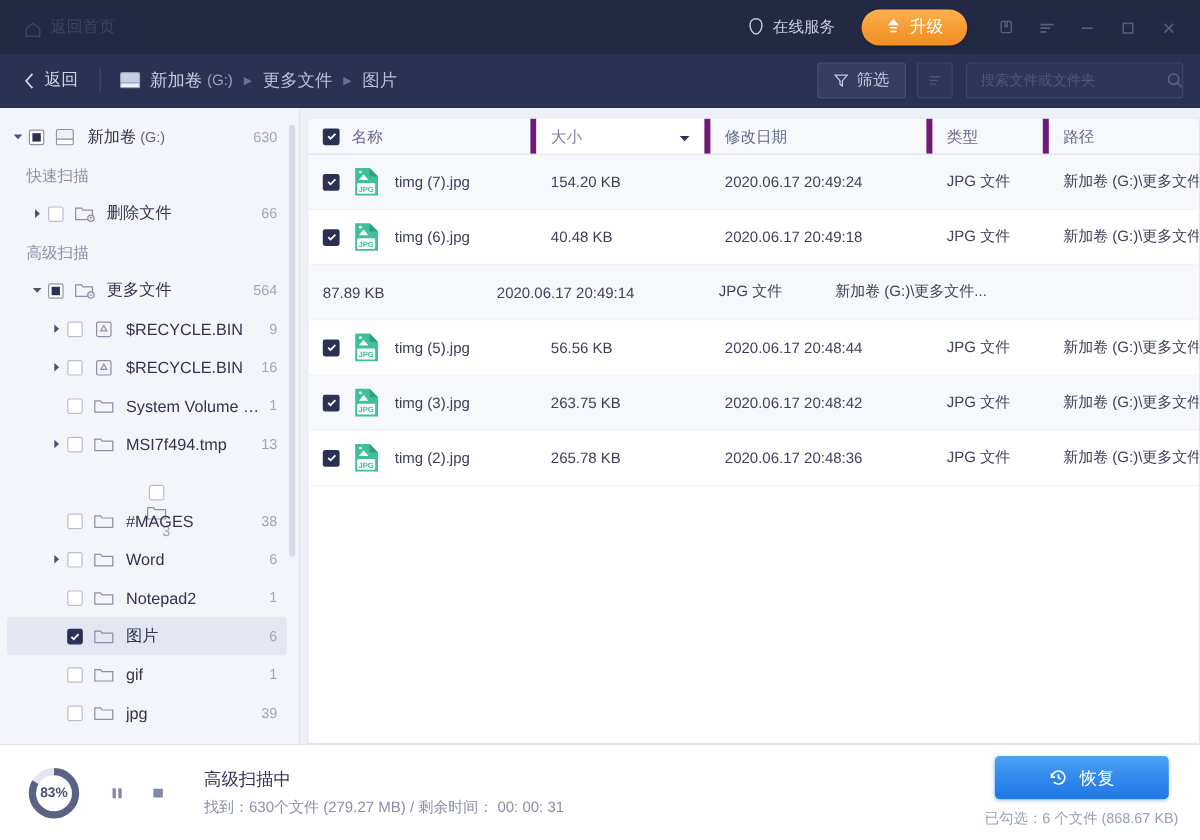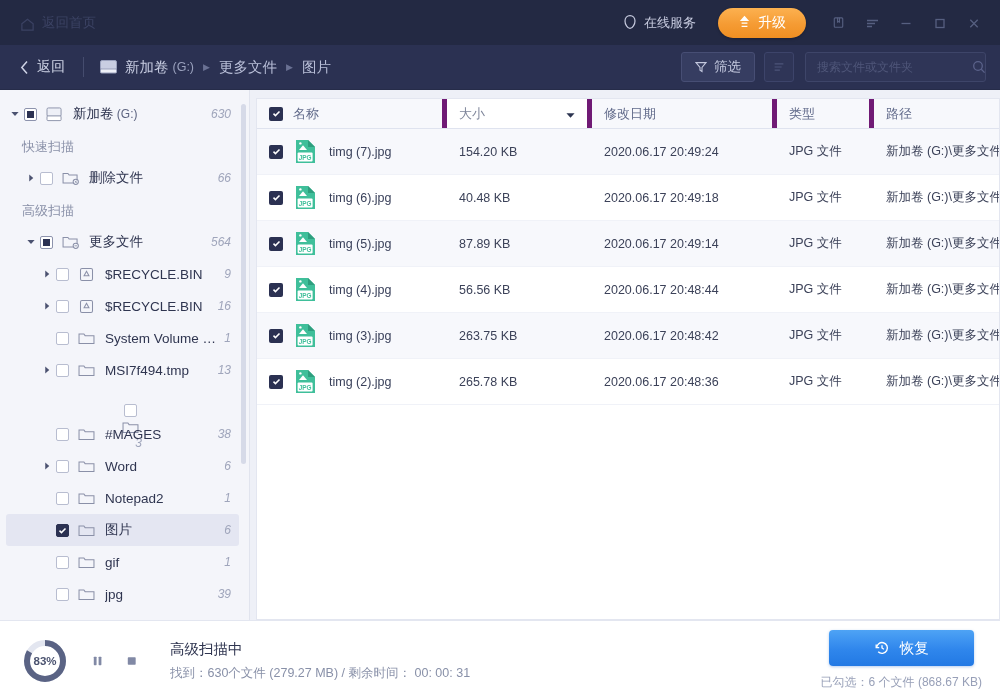--- a/index.html
+++ b/index.html
@@ -180,21 +180,20 @@
   }
   .tree-icon svg { display: block; }
   .tree-label {
     flex: 1; font-size: 13.5px; color: #2f3550;
     white-space: nowrap; overflow: hidden; text-overflow: ellipsis;
   }
   .tree-label .suffix { color: #5d6480; font-size: 12px; }
   .tree-count {
     font-size: 12px; color: #9fa5bb; margin-left: 8px;
     flex: 0 0 auto;
-    font-style: italic;
   }
   .group-label {
     font-size: 13px; color: #8990a8;
     padding: 8px 0 6px 16px;
   }
   .sb-scrollbar {
     position: absolute; right: 3px; top: 14px;
     width: 5px; height: 360px;
     background: #d6dae8; border-radius: 3px;
   }
@@ -710,57 +709,41 @@
                     <text x="10.1" y="20.6" font-size="6.4" text-anchor="middle" fill="#3fbf9a" font-family="Liberation Sans, sans-serif" font-weight="bold">JPG</text>
                   </svg></span>
                 <span class="fname">timg (6).jpg</span>
               </div>
               <div class="td size col-size">40.48 KB</div>
               <div class="td date col-date">2020.06.17 20:49:18</div>
               <div class="td type col-type">JPG 文件</div>
               <div class="td path col-path">新加卷 (G:)\更多文件...</div>
             </div>
             <div class="trow">
+              <div class="td size col-size">87.89 KB</div>
+              <div class="td date col-date">2020.06.17 20:49:14</div>
+              <div class="td type col-type">JPG 文件</div>
+              <div class="td path col-path">新加卷 (G:)\更多文件...</div>
+            </div>
+            <div class="trow">
               <div class="td name col-name">
                 <div class="rcb">
                   <svg viewBox="0 0 12 12" width="9" height="9" fill="none" stroke="#fff" stroke-width="2">
                     <path d="M2 6.2 4.6 8.8 10 3.3"></path>
                   </svg>
                 </div>
                 <span class="jpg-icon"><svg viewBox="0 0 21 25" width="21" height="25">
                     <path d="M1 1h12l7 7v16H1z" fill="#3fbf9a"></path>
                     <path d="M13 1l7 7h-7z" fill="#2e9e7e"></path>
                     <path d="M4 11 8 6.2 12 11z" fill="#fff"></path>
                     <circle cx="5.4" cy="4.4" r="1.2" fill="#fff"></circle>
                     <rect x="2.6" y="13.5" width="15" height="9" rx="1" fill="#fff"></rect>
                     <text x="10.1" y="20.6" font-size="6.4" text-anchor="middle" fill="#3fbf9a" font-family="Liberation Sans, sans-serif" font-weight="bold">JPG</text>
                   </svg></span>
                 <span class="fname">timg (5).jpg</span>
-              </div>
-              <div class="td size col-size">87.89 KB</div>
-              <div class="td date col-date">2020.06.17 20:49:14</div>
-              <div class="td type col-type">JPG 文件</div>
-              <div class="td path col-path">新加卷 (G:)\更多文件...</div>
-            </div>
-            <div class="trow">
-              <div class="td name col-name">
-                <div class="rcb">
-                  <svg viewBox="0 0 12 12" width="9" height="9" fill="none" stroke="#fff" stroke-width="2">
-                    <path d="M2 6.2 4.6 8.8 10 3.3"></path>
-                  </svg>
-                </div>
-                <span class="jpg-icon"><svg viewBox="0 0 21 25" width="21" height="25">
-                    <path d="M1 1h12l7 7v16H1z" fill="#3fbf9a"></path>
-                    <path d="M13 1l7 7h-7z" fill="#2e9e7e"></path>
-                    <path d="M4 11 8 6.2 12 11z" fill="#fff"></path>
-                    <circle cx="5.4" cy="4.4" r="1.2" fill="#fff"></circle>
-                    <rect x="2.6" y="13.5" width="15" height="9" rx="1" fill="#fff"></rect>
-                    <text x="10.1" y="20.6" font-size="6.4" text-anchor="middle" fill="#3fbf9a" font-family="Liberation Sans, sans-serif" font-weight="bold">JPG</text>
-                  </svg></span>
-                <span class="fname">timg (4).jpg</span>
               </div>
               <div class="td size col-size">56.56 KB</div>
               <div class="td date col-date">2020.06.17 20:48:44</div>
               <div class="td type col-type">JPG 文件</div>
               <div class="td path col-path">新加卷 (G:)\更多文件...</div>
             </div>
             <div class="trow">
               <div class="td name col-name">
                 <div class="rcb">
                   <svg viewBox="0 0 12 12" width="9" height="9" fill="none" stroke="#fff" stroke-width="2">

